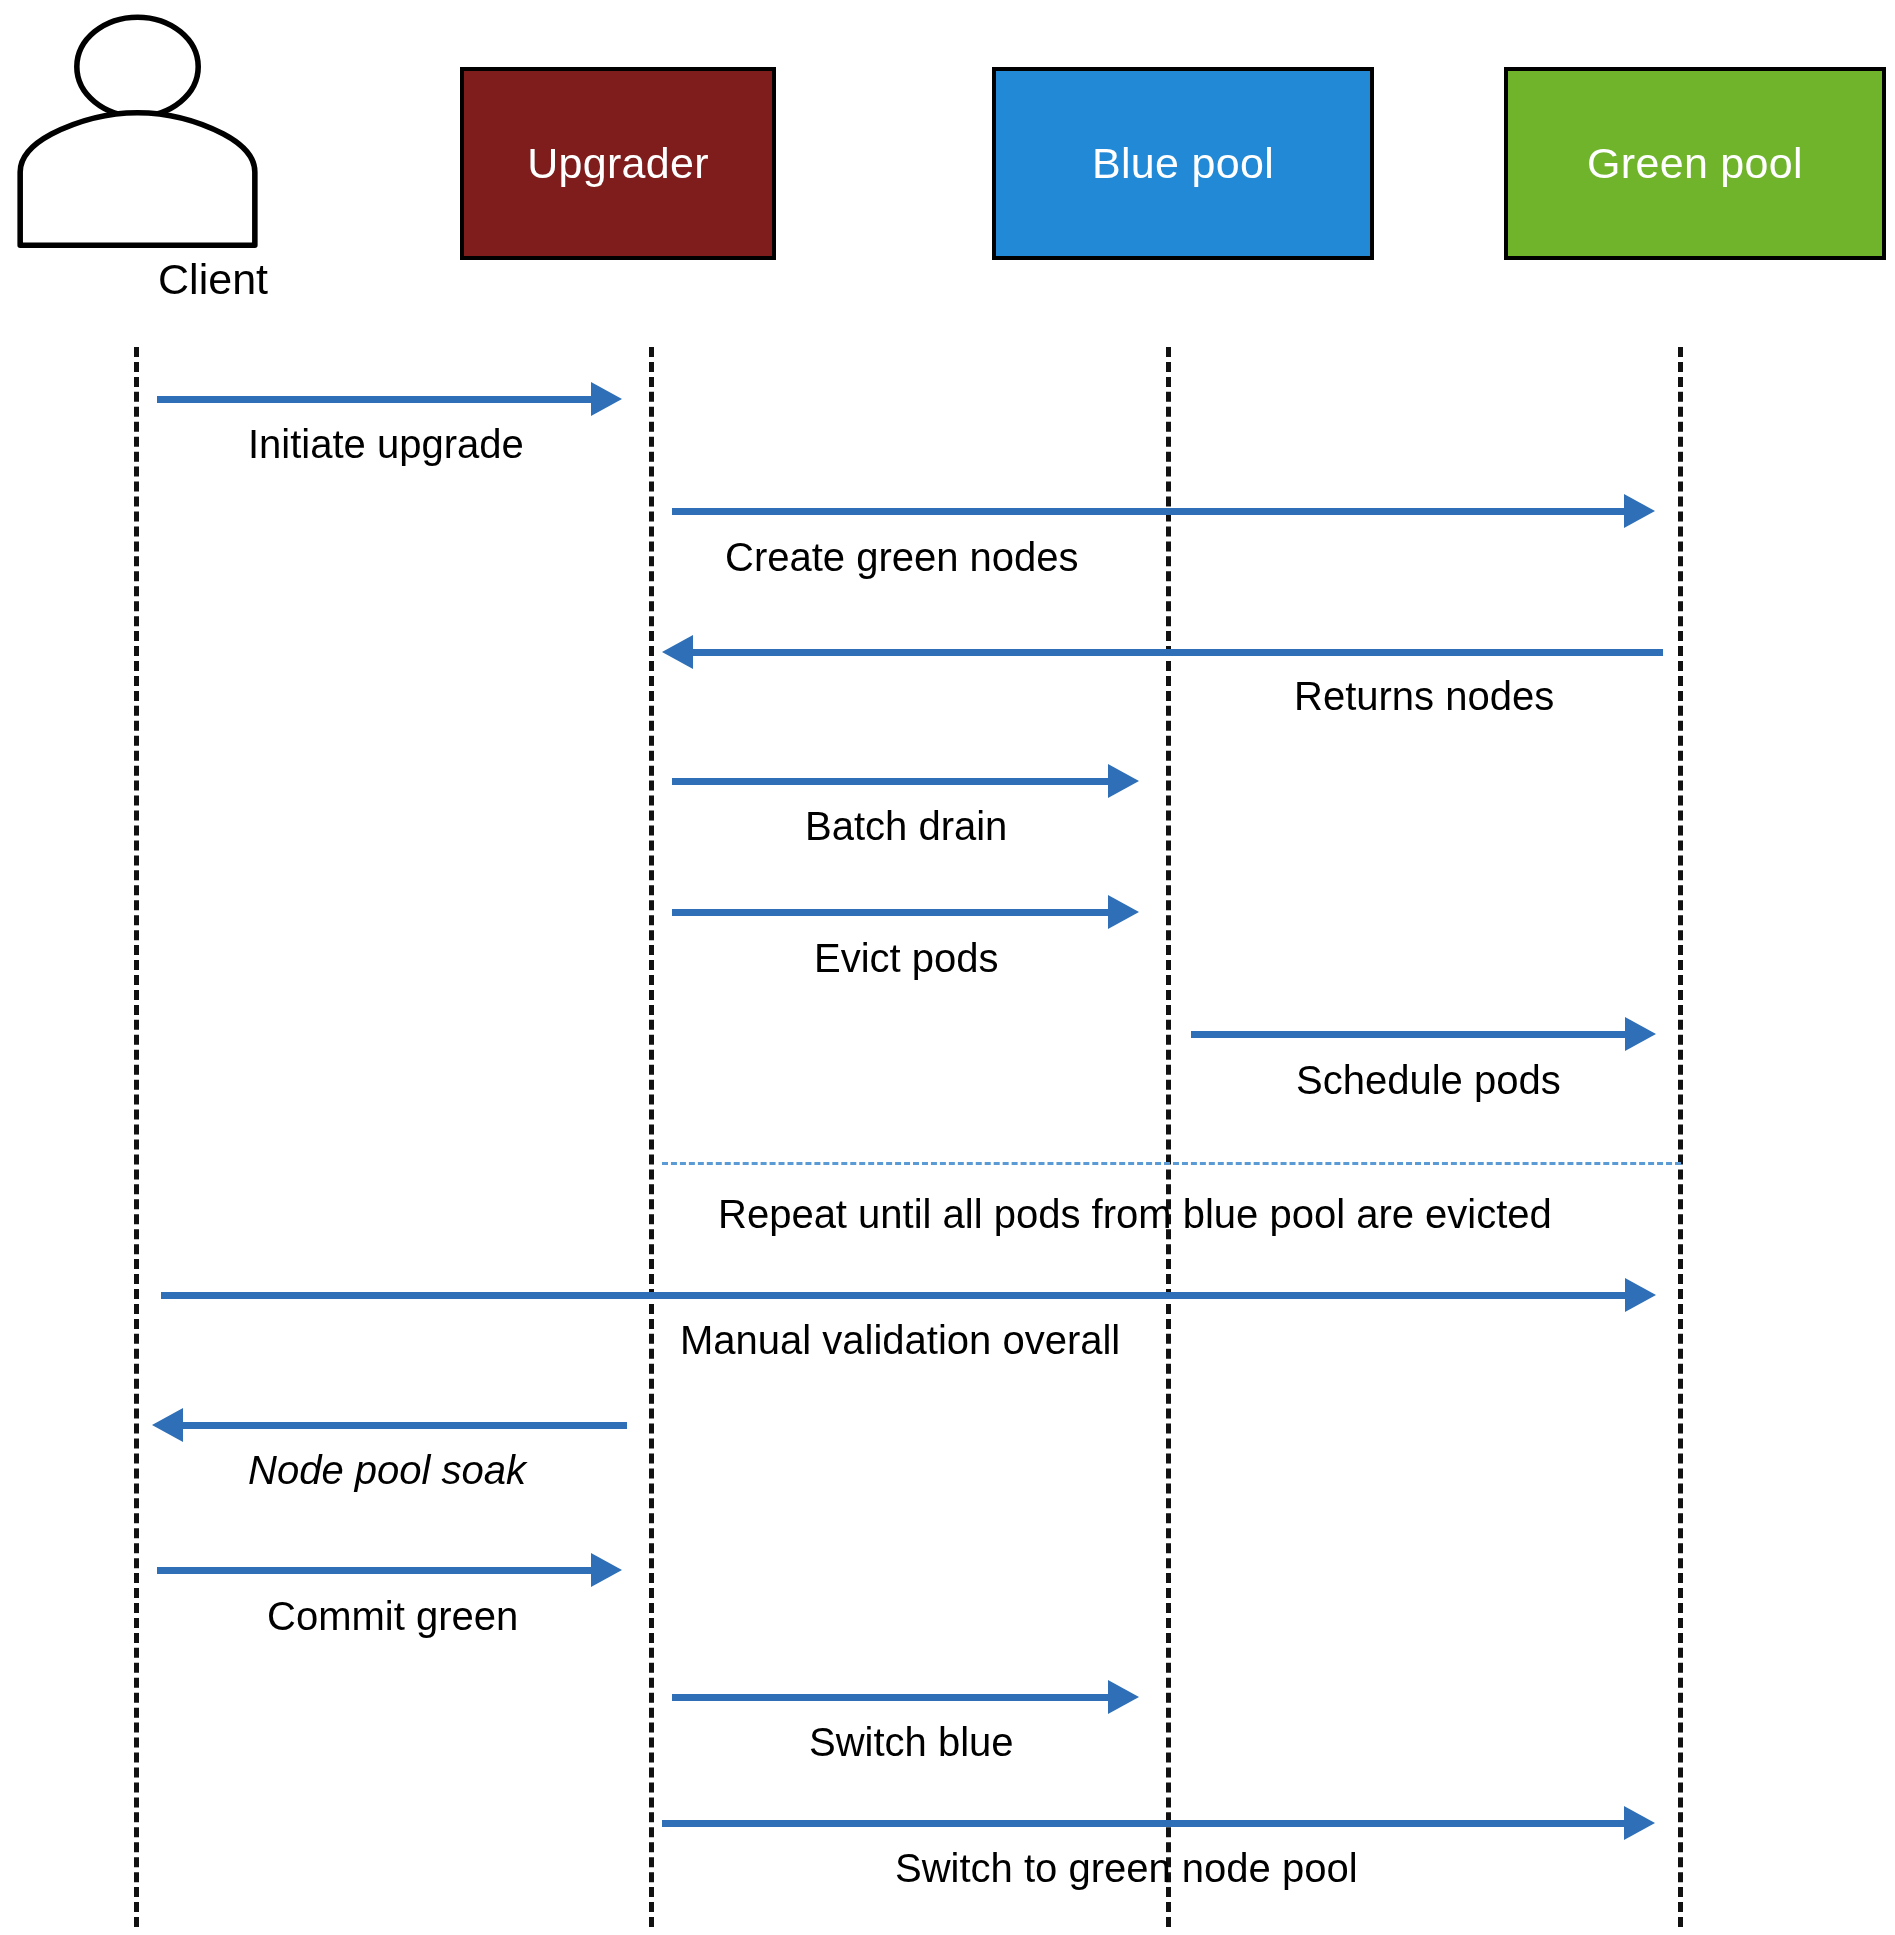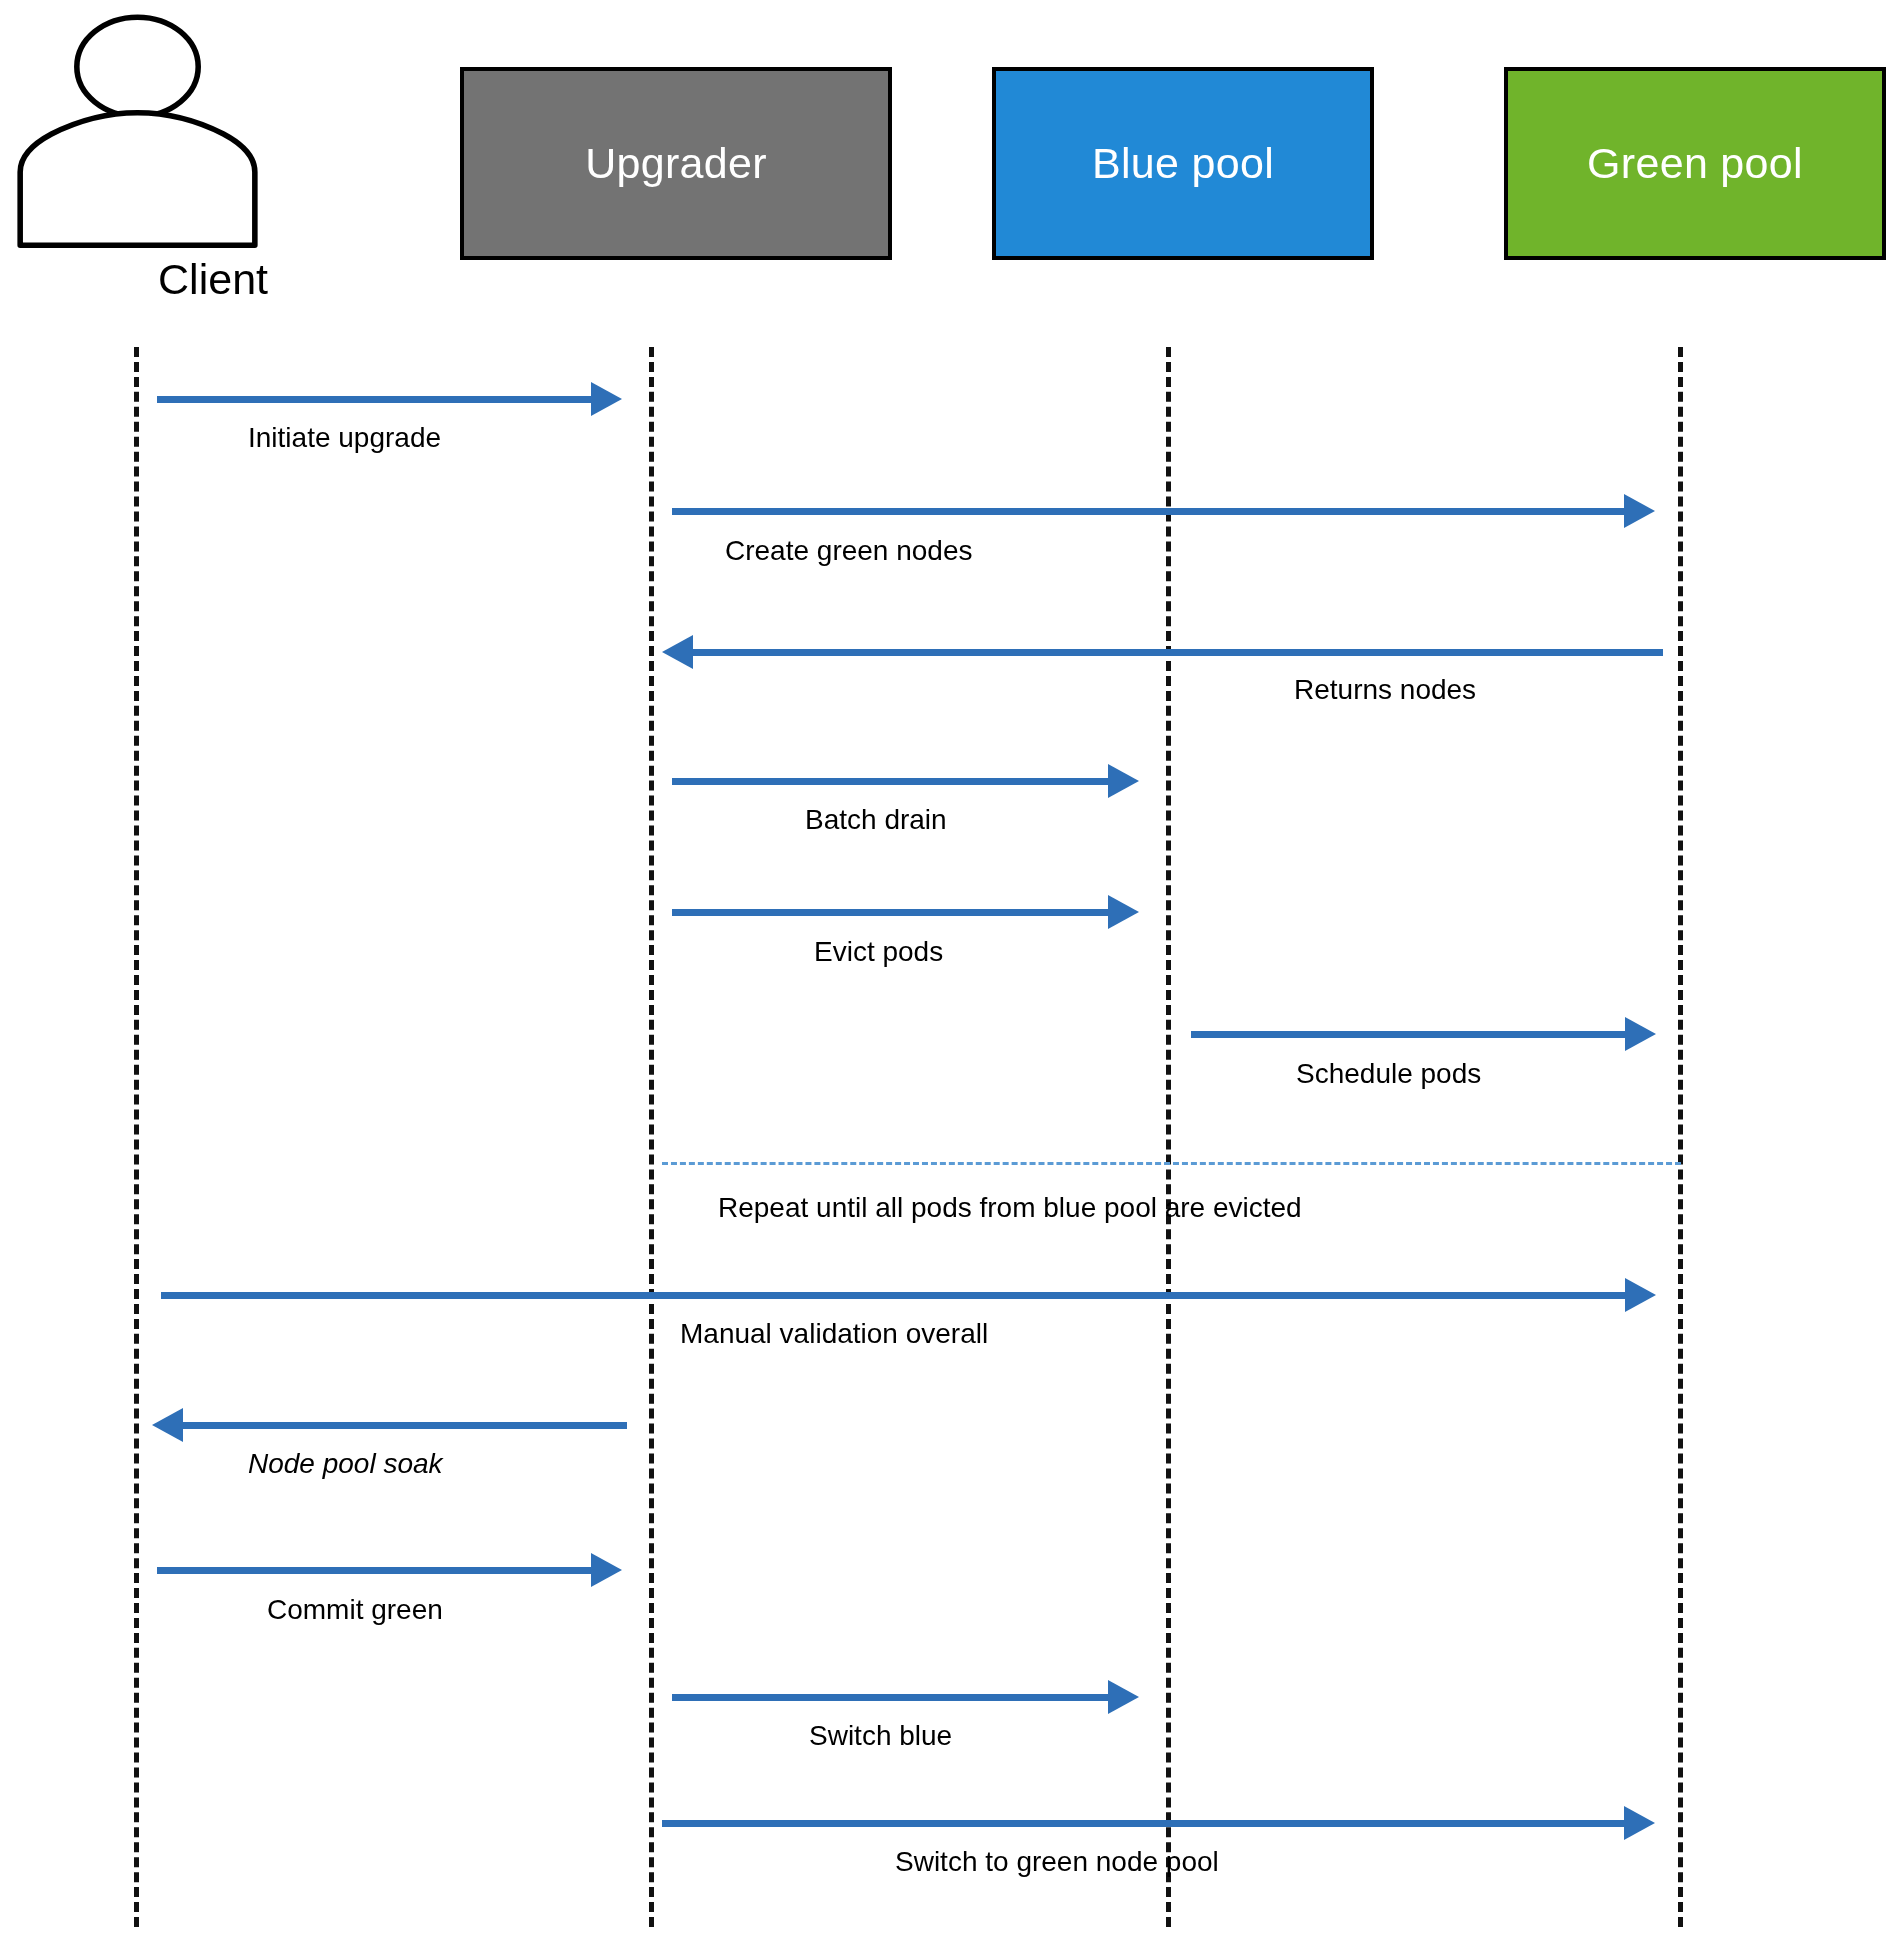--- a/index.html
+++ b/index.html
@@ -20,40 +20,40 @@
   .lifeline{position:absolute;width:0;border-left:5px dashed #111111;}
 
   
   .msg{position:absolute;height:0;}
   .msg .shaft{position:absolute;top:0;height:7px;background:#2E6FB7;}
   .msg .head{position:absolute;width:0;height:0;border-top:17px solid transparent;
              border-bottom:17px solid transparent;}
   .msg.right .head{border-left:31px solid #2E6FB7;}
   .msg.left  .head{border-right:31px solid #2E6FB7;}
 
-  .mlabel{position:absolute;color:#000000;font-size:28px;line-height:1;white-space:nowrap;}
+  .mlabel{position:absolute;color:#000000;font-size:40px;line-height:1;white-space:nowrap;}
   .mlabel.italic{font-style:italic;}
 
   
   .sep{position:absolute;height:0;border-top:3px dashed #5B9BD5;}
 </style>
 </head>
 <body>
 
 <div id="stage">
 
   <div class="actor" style="left:5px;top:10px;width:263px;height:313px;">
     <svg width="263" height="243" viewBox="0 0 520 480" style="position:absolute;left:0;top:0;">
       <ellipse cx="262" cy="112" rx="120" ry="98" fill="#ffffff" stroke="#000000" stroke-width="11"></ellipse>
       <path d="M 30 465 L 30 320 Q 30 278 92 245 Q 175 203 262 203 Q 350 203 432 245 Q 494 278 494 320 L 494 465 Z" fill="#ffffff" stroke="#000000" stroke-width="11" stroke-linejoin="round"></path>
     </svg>
     <span class="aname" style="top:248px;text-align:right;">Client</span>
   </div>
 
-  <div class="phead" style="left:460px;top:67px;width:432px;height:193px;background:#737373;">
+  <div class="phead" style="left:460px;top:67px;width:316px;height:193px;background:#7f1d1d;">
     <span class="plabel">Upgrader</span>
   </div>
 
   <div class="phead" style="left:992px;top:67px;width:382px;height:193px;background:#2189D6;">
     <span class="plabel">Blue pool</span>
   </div>
 
   <div class="phead" style="left:1504px;top:67px;width:382px;height:193px;background:#70B42B;">
     <span class="plabel">Green pool</span>
   </div>

